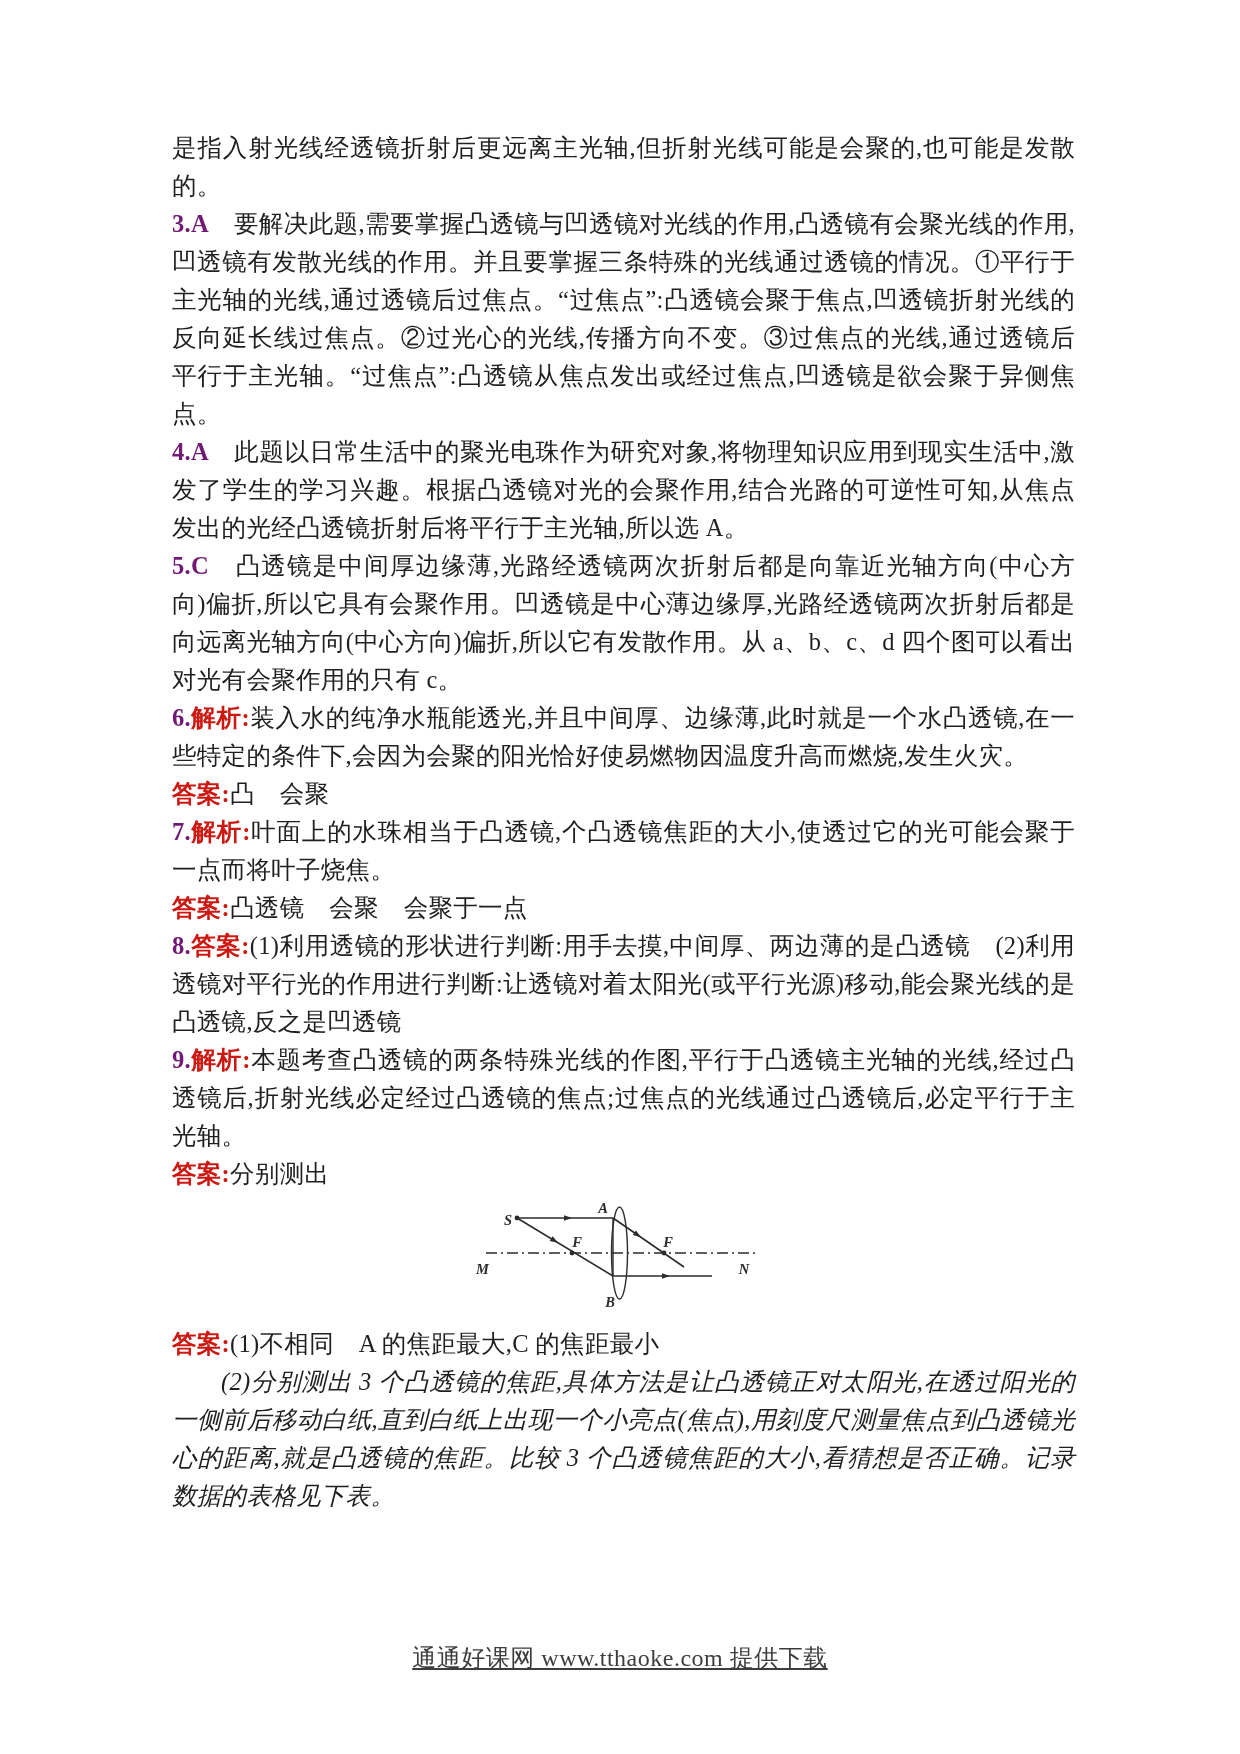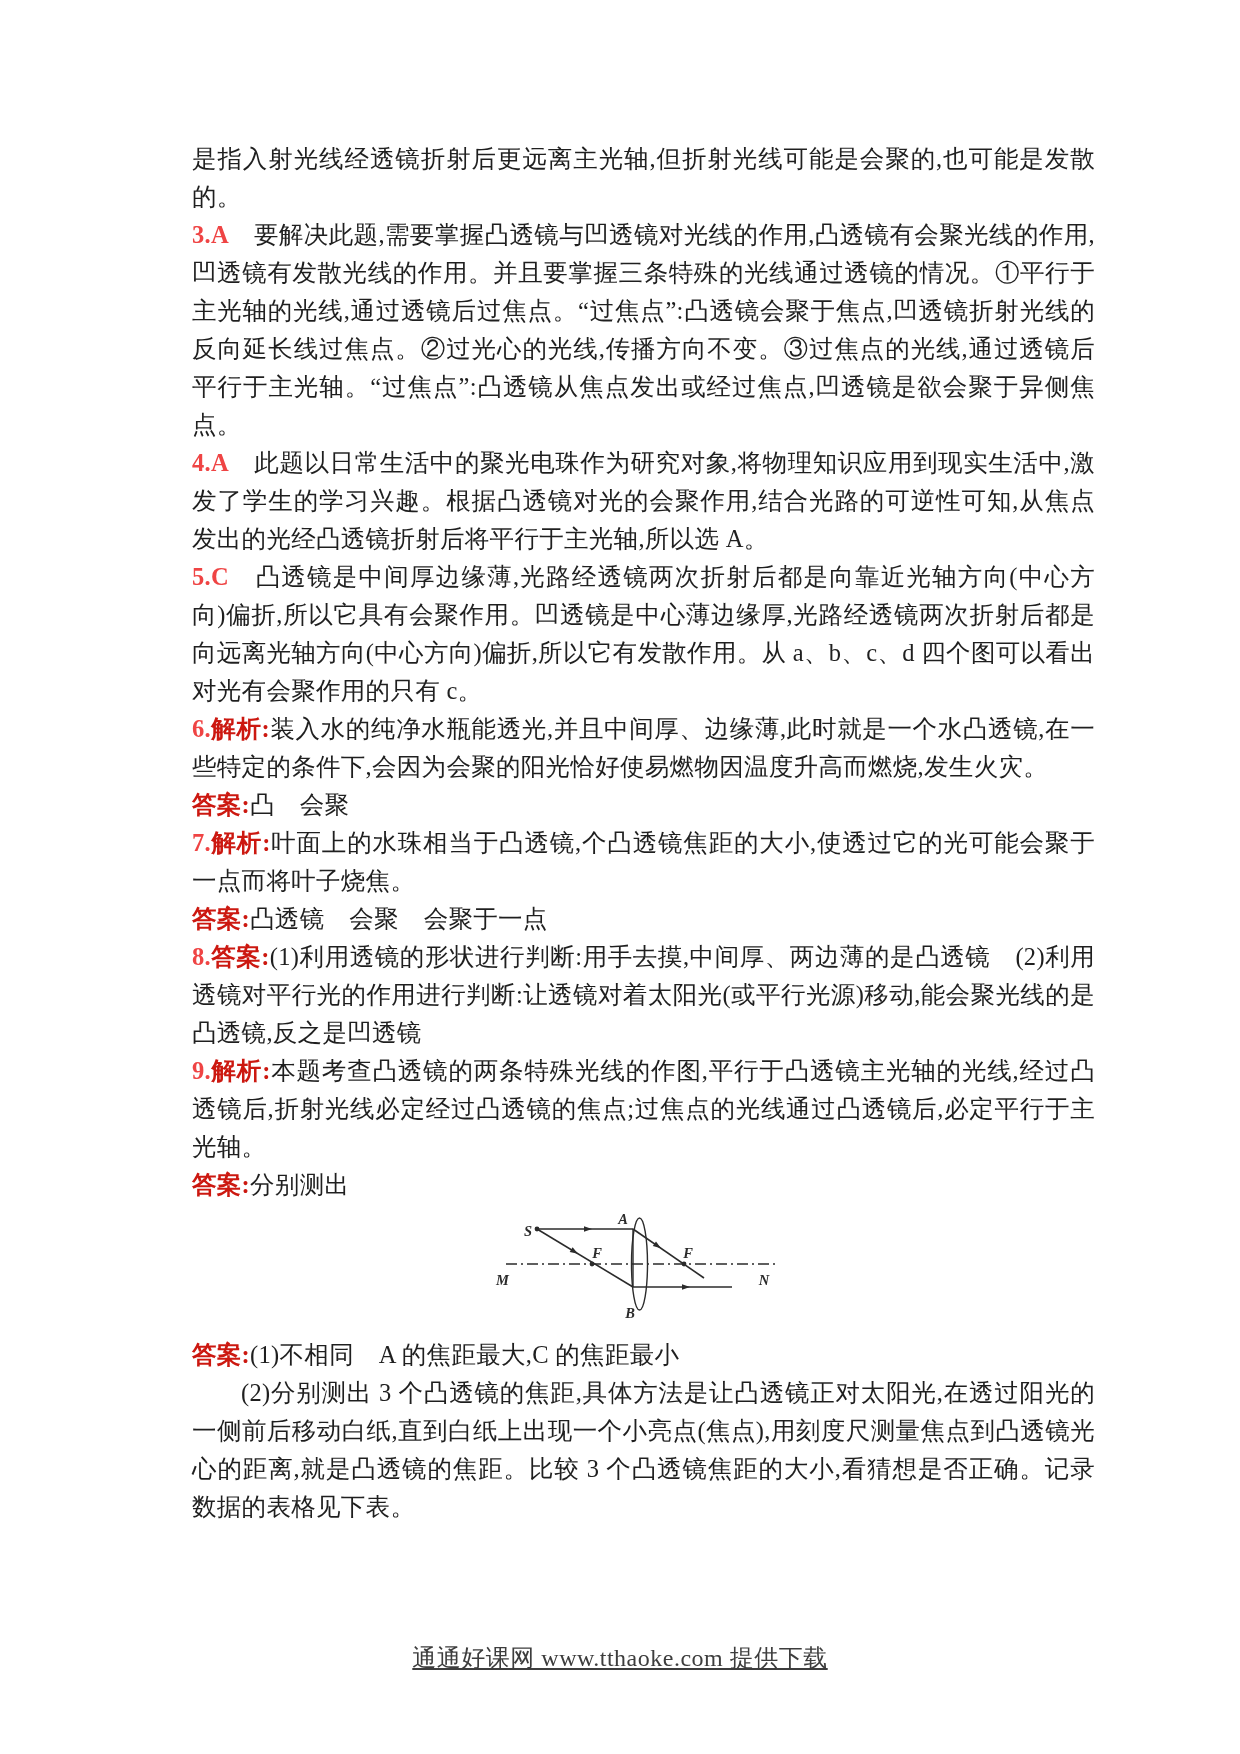--- a/index.html
+++ b/index.html
@@ -11,35 +11,34 @@
   .page {
     position: relative;
     width: 1240px;
     height: 1754px;
     background: #ffffff;
     overflow: hidden;
   }
   .content {
     position: absolute;
     left: 172px;
-    top: 140px;
+    top: 129px;
     width: 903px;
     color: #1f1f1f;
-    margin-left: 20px;
   }
   .para {
     font-size: 24.5px;
     line-height: 38px;
     text-align: justify;
     text-justify: inter-ideograph;
     letter-spacing: 0.3px;
     color: #1f1f1f;
   }
-  .para.indent { text-indent: 49px; }
-  .seg-num { font-weight: bold; color: #ef4444; }
+  .para.indent { text-indent: 49px; font-style: italic; }
+  .seg-num { font-weight: bold; color: #701a75; }
   .seg-label { font-weight: bold; }
   .seg-normal { font-weight: normal; }
   figure.lens-figure {
     width: 300px;
     margin: 6px auto 4px auto;
   }
   figure.lens-figure svg { display: block; }
   .diag-label {
     font-family: "Liberation Serif", "DejaVu Serif", serif;
     font-style: italic;

